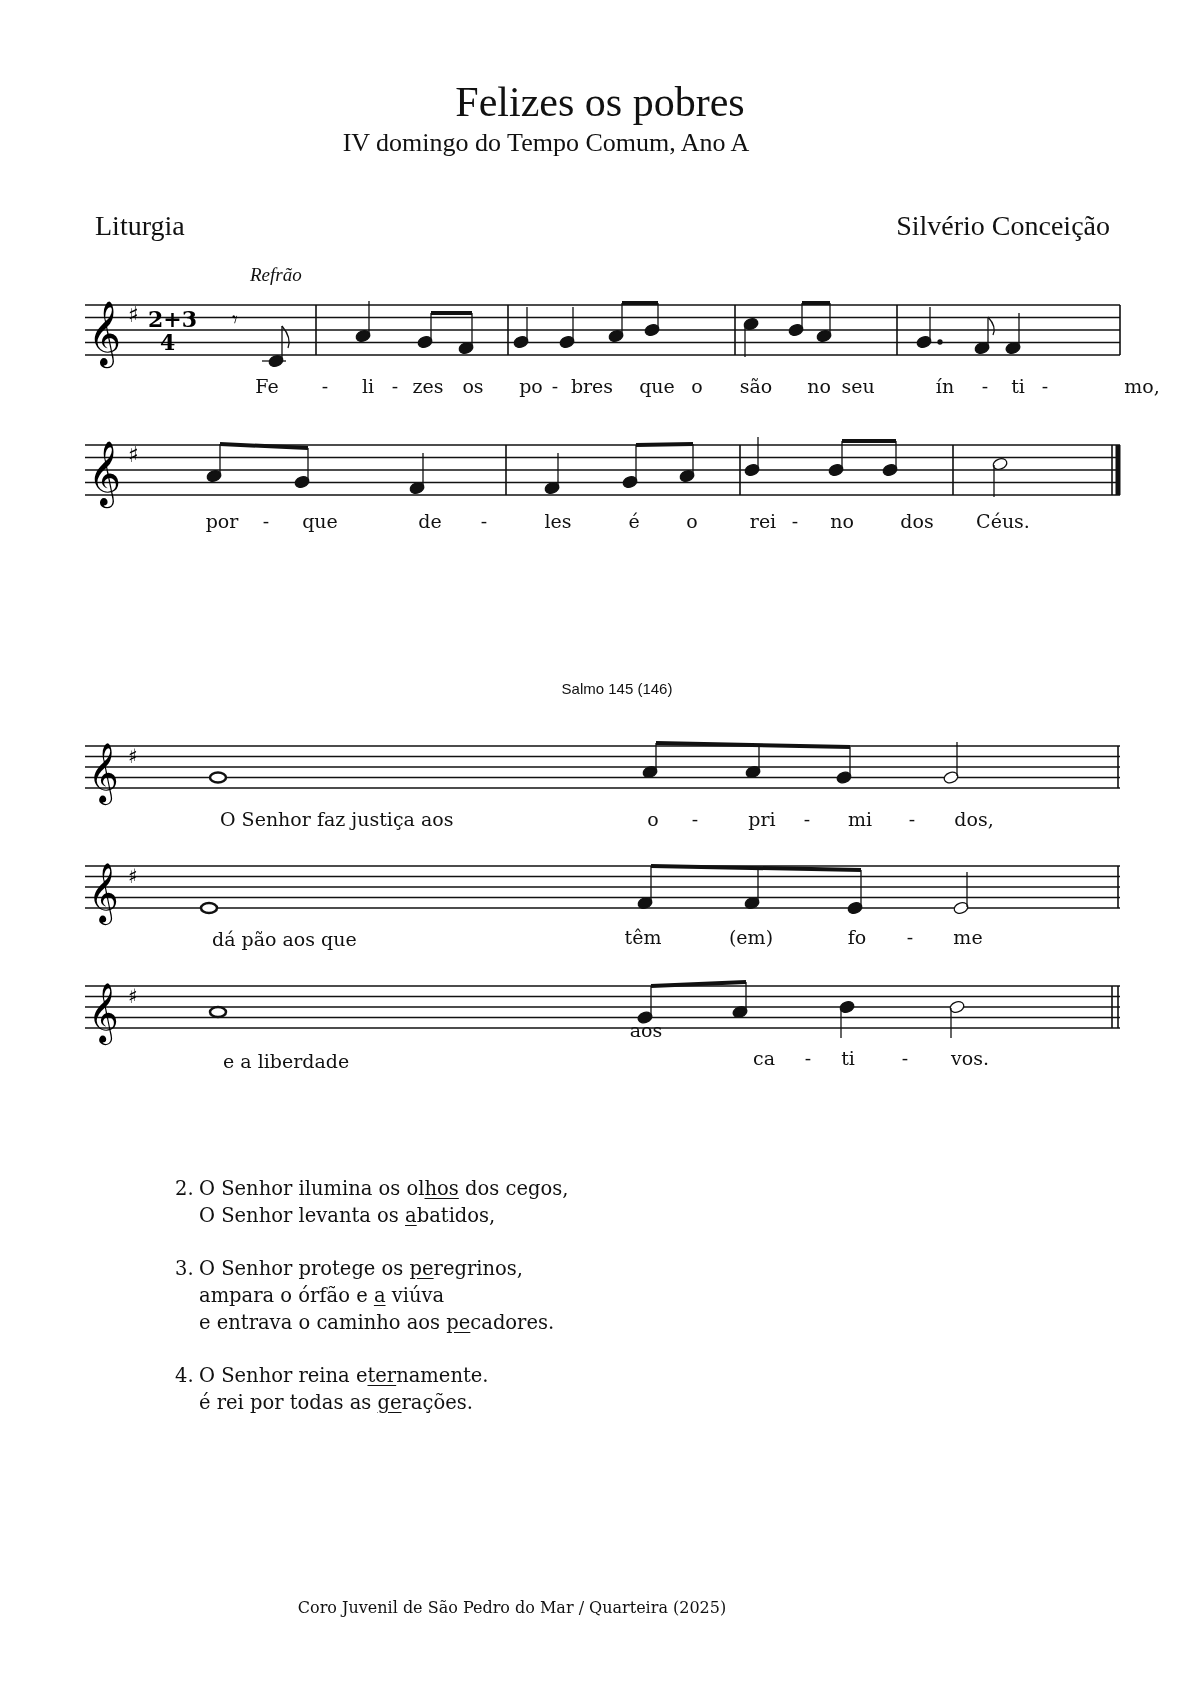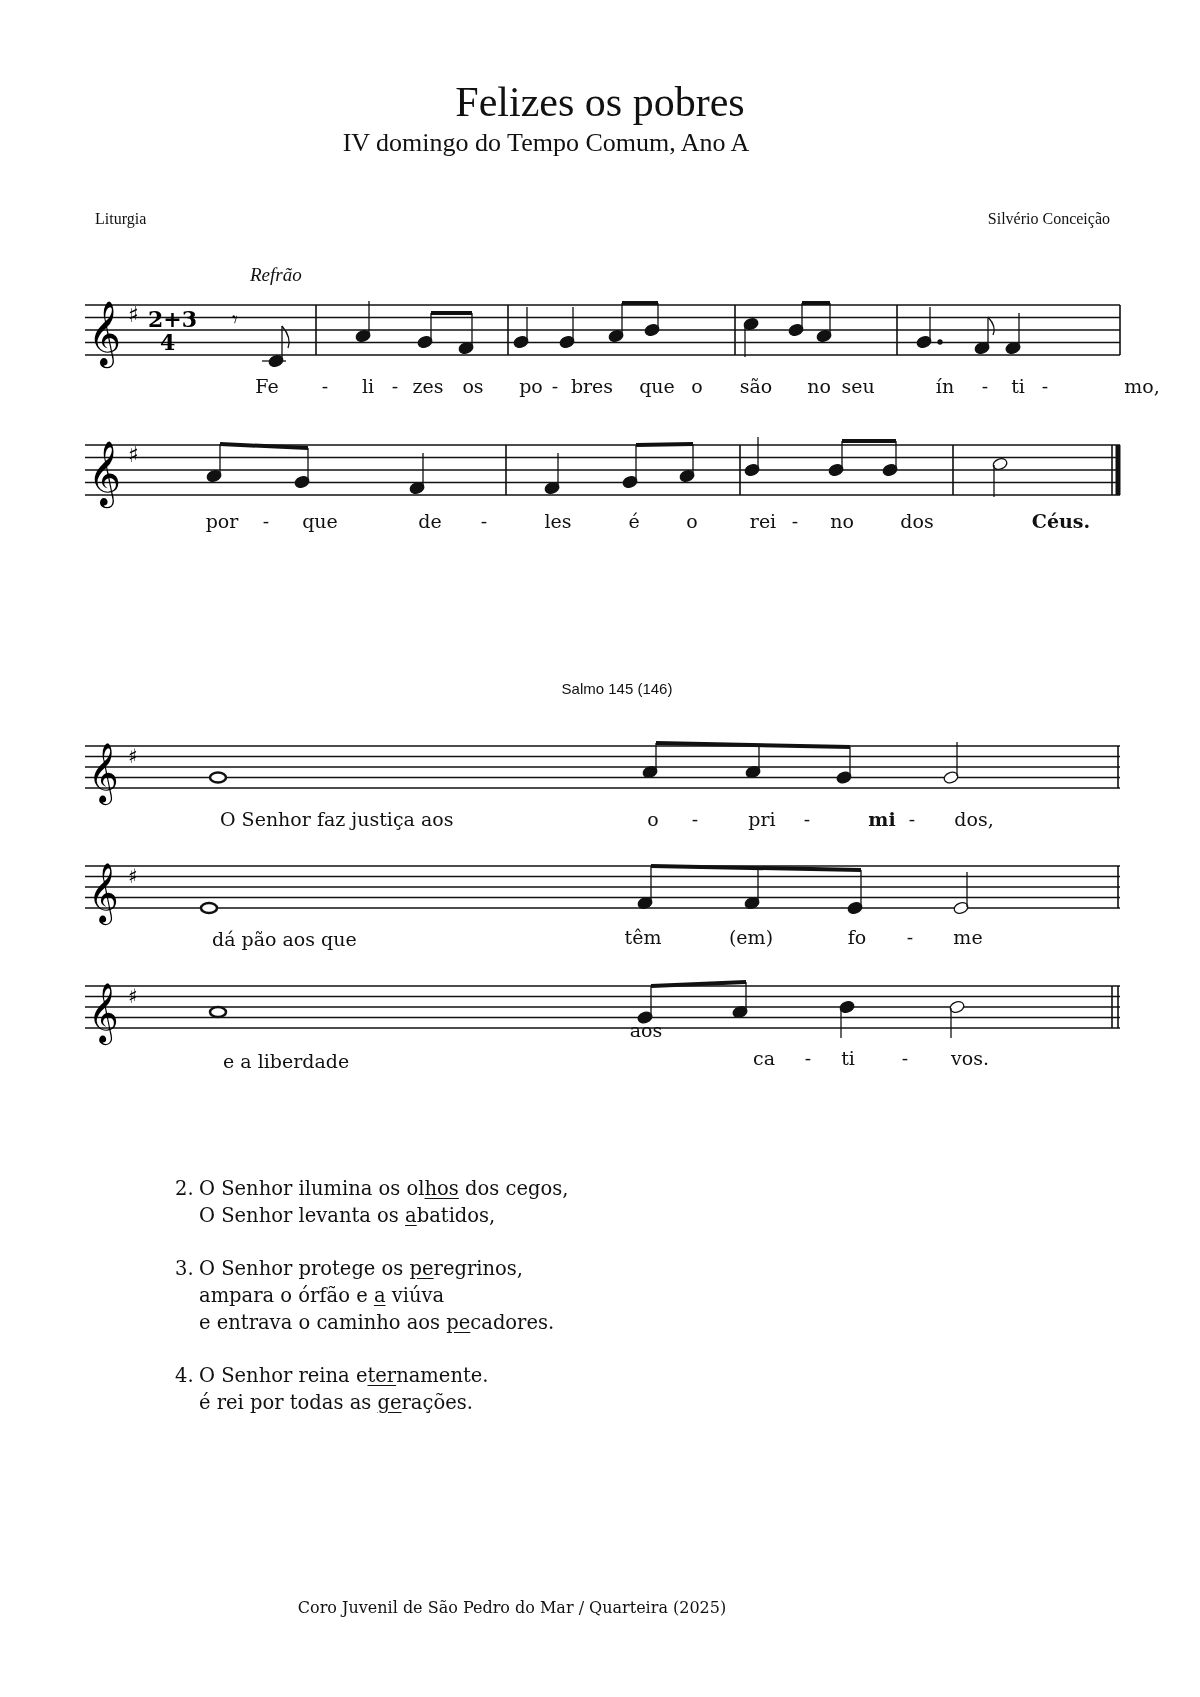--- a/index.html
+++ b/index.html
@@ -1,21 +1,21 @@
 <!DOCTYPE html>
 <html><head>
 <meta charset="utf-8">
 <style>
   html, body { margin: 0; padding: 0; background: #ffffff; }
   body { width: 1200px; height: 1697px; position: relative; overflow: hidden;
          font-family: "DejaVu Serif", "Liberation Serif", serif; color: #111; }
   .abs { position: absolute; }
   .title { left: 0; width: 1200px; top: 78px; text-align: center; font-size: 42px; font-family: "Liberation Serif", serif; }
   .subtitle { left: 0; width: 1092px; top: 128px; text-align: center; font-size: 26px; font-family: "Liberation Serif", serif; }
-  .meta { top: 210px; font-size: 16px; font-family: "Liberation Serif", serif; }
+  .meta { top: 210px; font-size: 28px; font-family: "Liberation Serif", serif; }
   .refrain-label { top: 264px; left: 250px; font-size: 19px; font-style: italic; font-family: "Liberation Serif", serif; }
   .psalm-label { left: 17px; width: 1200px; top: 680px; text-align: center; font-size: 15px; font-family: Liberation Sans, sans-serif; }
   svg.staff { position: absolute; left: 0; overflow: visible; }
   .lyric { position: absolute; font-size: 19px; font-family: "DejaVu Serif", serif; white-space: nowrap; transform: translateX(-50%); }
   .lyric.left { transform: none; }
   .verses { left: 175px; top: 1175px; font-size: 19.5px; font-family: "DejaVu Serif", serif; }
   .verse { margin-bottom: 26px; }
   .verse-line { display: block; line-height: 27px; padding-left: 24px; position: relative; }
   .verse-num { position: absolute; left: 0; }
   u { text-decoration: underline; text-underline-offset: 3px; }
@@ -164,21 +164,21 @@
   <span class="lyric" style="left:320px;top:510px;">que</span>
   <span class="lyric" style="left:430px;top:510px;">de</span>
   <span class="lyric" style="left:484px;top:510px;">-</span>
   <span class="lyric" style="left:558px;top:510px;">les</span>
   <span class="lyric" style="left:634px;top:510px;">é</span>
   <span class="lyric" style="left:692px;top:510px;">o</span>
   <span class="lyric" style="left:763px;top:510px;">rei</span>
   <span class="lyric" style="left:795px;top:510px;">-</span>
   <span class="lyric" style="left:842px;top:510px;">no</span>
   <span class="lyric" style="left:917px;top:510px;">dos</span>
-  <span class="lyric" style="left:1061px;top:510px;font-weight:bold;">Céus.</span>
+  <span class="lyric" style="left:1003px;top:510px;">Céus.</span>
 </div>
 
 <div class="abs psalm-label">Salmo 145 (146)</div>
 
 <svg class="staff" style="top:0;" width="1200" height="850" viewBox="0 0 1200 850">
   <g stroke="#111" stroke-width="1.4">
     <line x1="85" y1="746" x2="1120" y2="746"></line>
       <line x1="85" y1="756.5" x2="1120" y2="756.5"></line>
     <line x1="85" y1="767" x2="1120" y2="767"></line>
       <line x1="85" y1="777.5" x2="1120" y2="777.5"></line>
@@ -199,21 +199,21 @@
     <ellipse cx="951" cy="777.5" rx="7" ry="5" transform="rotate(-20 951 777.5)" fill="#fff"></ellipse>
     <line x1="957" y1="776" x2="957" y2="742"></line>
   </g>
 </svg>
 <div>
   <span class="lyric left" style="left:220px;top:808px;">O Senhor faz justiça aos</span>
   <span class="lyric" style="left:653px;top:808px;">o</span>
   <span class="lyric" style="left:695px;top:808px;">-</span>
   <span class="lyric" style="left:762px;top:808px;">pri</span>
   <span class="lyric" style="left:807px;top:808px;">-</span>
-  <span class="lyric" style="left:882px;top:808px;font-weight:bold;">mi</span>
+  <span class="lyric" style="left:860px;top:808px;">mi</span>
   <span class="lyric" style="left:912px;top:808px;">-</span>
   <span class="lyric" style="left:974px;top:808px;">dos,</span>
 </div>
 
 <svg class="staff" style="top:0;" width="1200" height="970" viewBox="0 0 1200 970">
   <g stroke="#111" stroke-width="1.4">
     <line x1="85" y1="866" x2="1120" y2="866"></line>
       <line x1="85" y1="876.5" x2="1120" y2="876.5"></line>
     <line x1="85" y1="887" x2="1120" y2="887"></line>
       <line x1="85" y1="897.5" x2="1120" y2="897.5"></line>

